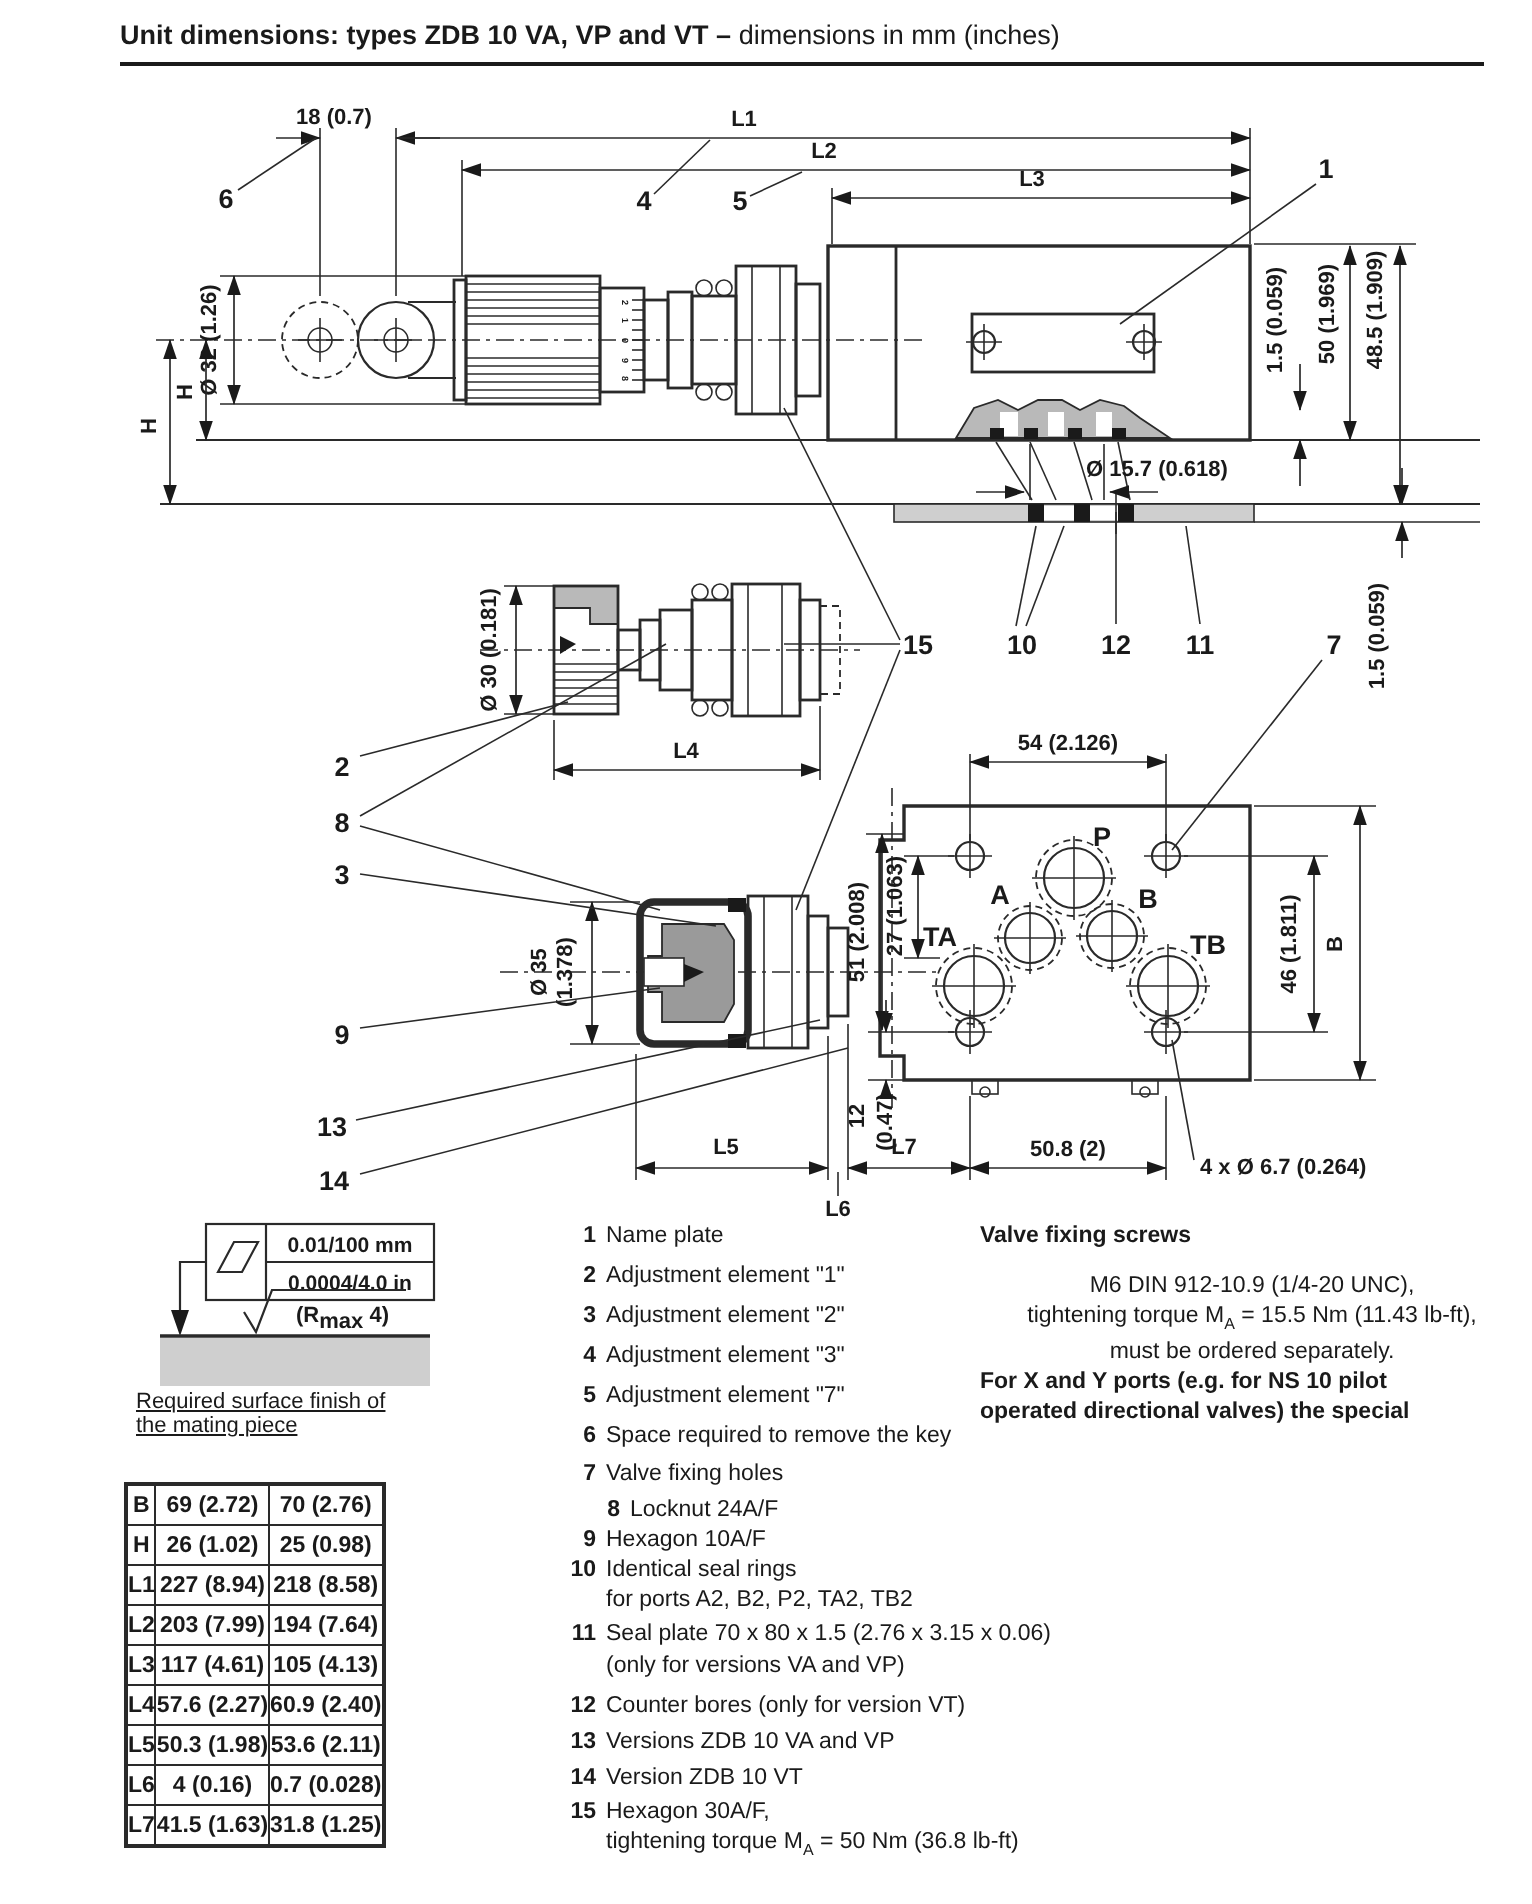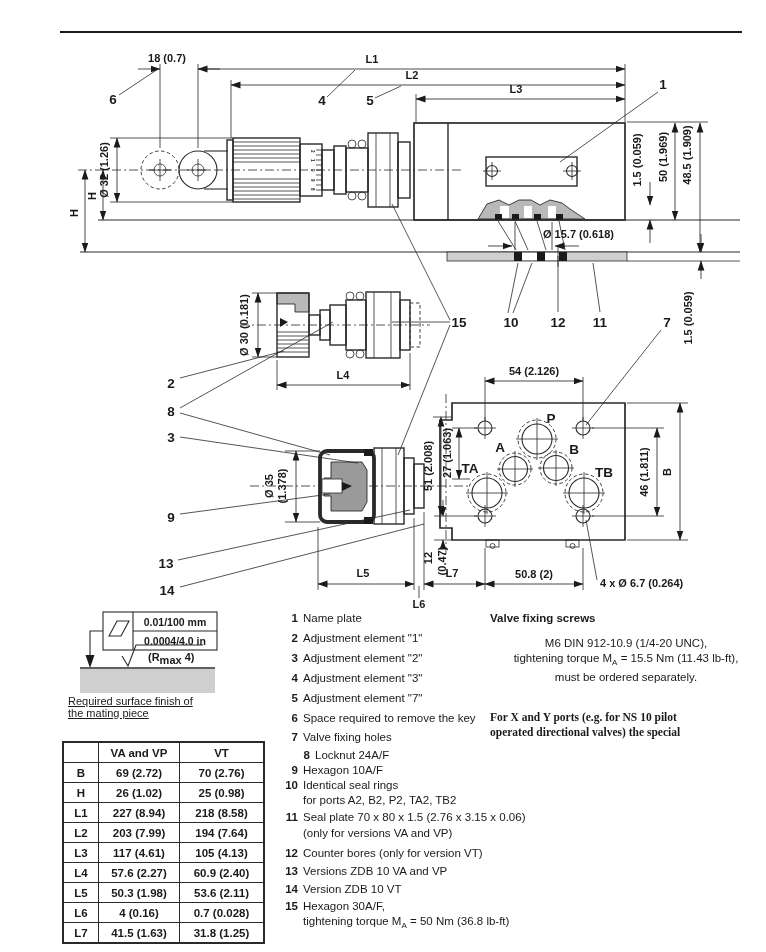--- a/index.html
+++ b/index.html
@@ -28,34 +28,35 @@
            fill:#1a1a1a;stroke:none;}
   svg text.callout{font-size:13.5px;}
   svg text.port{font-size:13.5px;}
   svg text.sm{font-size:10.5px;}
   svg text.tiny{font-size:4.5px;}
   #legend .li{position:absolute;font-size:11.5px;white-space:nowrap;}
   #legend .num{display:inline-block;width:15px;text-align:right;margin-right:5px;font-weight:bold;}
   #notes{position:absolute;left:490px;top:612px;width:272px;font-size:11.5px;}
   #notes .hd{font-weight:bold;}
   #notes .p1{margin-top:12px;line-height:15px;text-align:center;}
-  #notes .p2{margin-top:25px;line-height:15px;font-weight:bold;font-family:Liberation Serif, serif;}
+  #notes .p2{line-height:15px;font-weight:bold;}
   sub{font-size:8px;}
   #dim-table{position:absolute;left:62px;top:741px;border-collapse:collapse;table-layout:fixed;}
   #dim-table td,#dim-table th{border:1px solid #2a2a2a;font-size:11.5px;font-weight:bold;
       text-align:center;padding:0;height:19px;}
   #dim-table{border:2px solid #2a2a2a;}
   #dim-table .c0{width:34px;} #dim-table .c1{width:80px;} #dim-table .c2{width:83px;}
   #sf-caption{position:absolute;left:68px;top:696px;font-size:11px;line-height:11.5px;text-decoration:underline;}
 </style>
 </head>
 <body>
 
 <div id="page">
 
+  <div id="page-title"><span class="b">Unit dimensions: types ZDB 10 VA, VP and VT –</span> <span>dimensions in mm (inches)</span></div>
   <div id="title-rule"></div>
 
   <svg width="766" height="952" viewBox="0 0 766 952">
     <defs>
       <marker id="ar" markerWidth="11" markerHeight="9" refX="9.5" refY="4" orient="auto-start-reverse" markerUnits="userSpaceOnUse">
         <path d="M0,0.6 L10,4 L0,7.4 Z" style="fill:#1a1a1a;stroke:none"></path>
       </marker>
     </defs>
 
     <g>
@@ -457,25 +458,20 @@
     </div>
   </div>
 
   <div id="sf-caption">
     <div>Required surface finish of</div>
     <div>the mating piece</div>
   </div>
 
   <table id="dim-table">
     <tbody>
-        <tr>
-      <th class="c0"></th>
-      <th class="c1">VA and VP</th>
-      <th class="c2">VT</th>
-    </tr>
     <tr>
           <td>B</td>
           <td>69 (2.72)</td>
           <td>70 (2.76)</td>
         </tr>
     <tr>
           <td>H</td>
           <td>26 (1.02)</td>
           <td>25 (0.98)</td>
         </tr>

